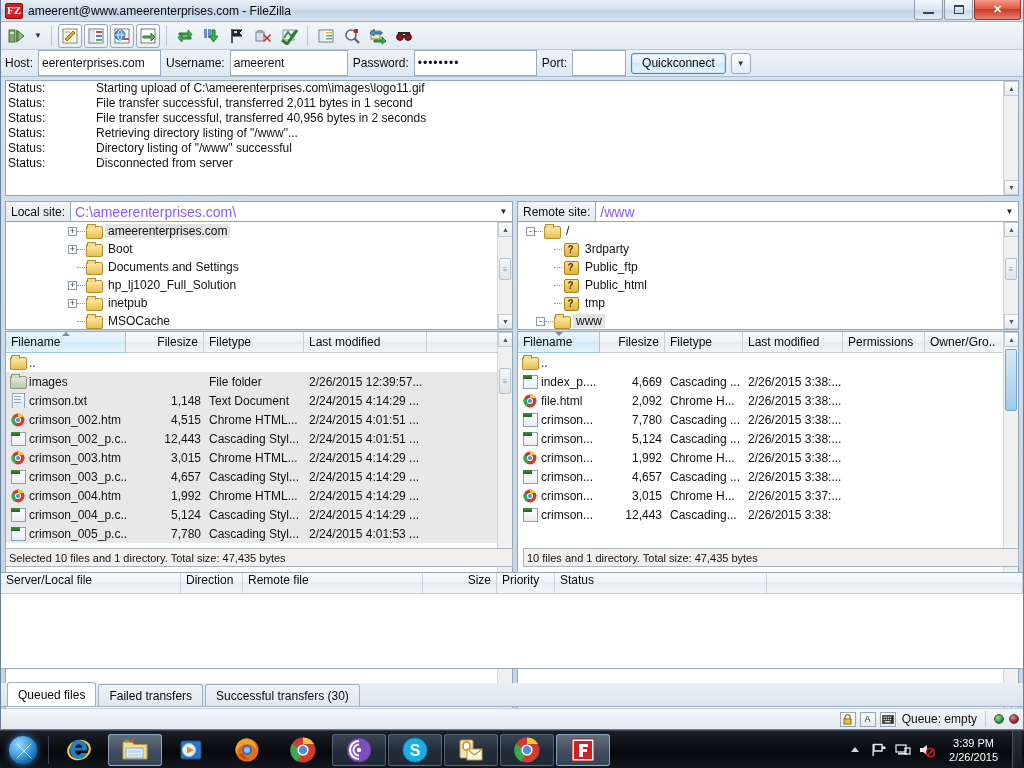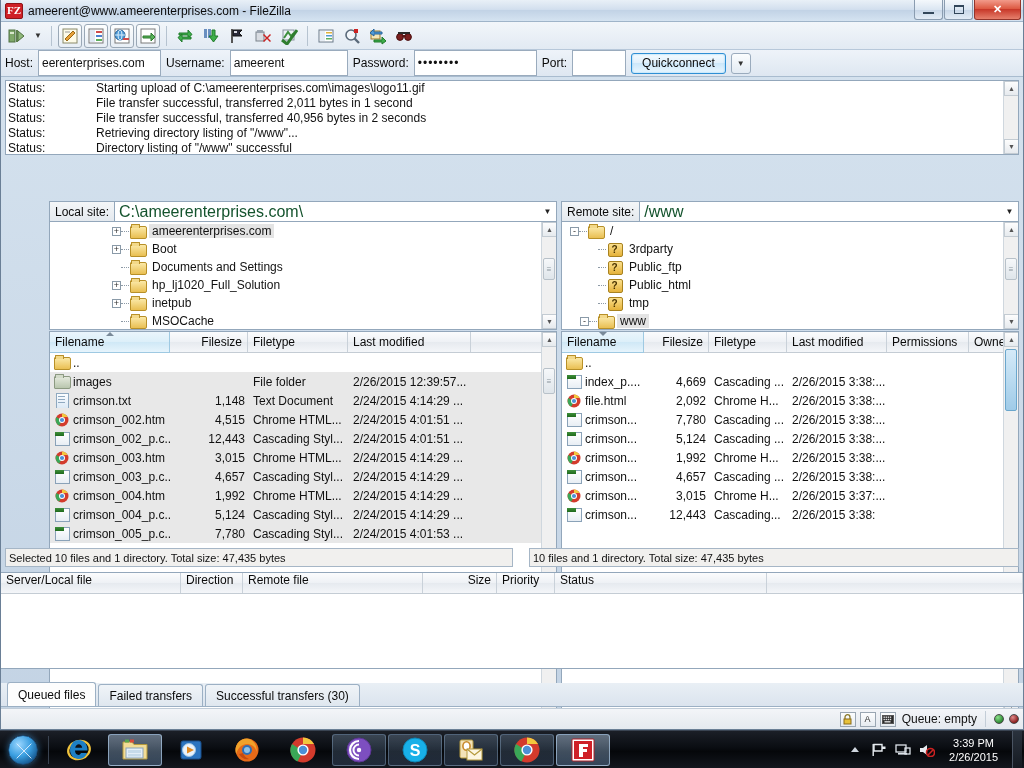--- a/index.html
+++ b/index.html
@@ -174,21 +174,21 @@
     border: 1px solid #9aabbd;
     border-radius: 3px;
     background: linear-gradient(to bottom,#fbfdfe,#e3ebf3);
     display: flex; align-items: center; justify-content: center;
     font-size: 8px; color: #333;
   }
 
   
   .logpane {
     margin: 3px 4px 2px 4px;
-    height: 75px;
+    height: 116px;
     background: #fff;
     border: 1px solid #93a7bb;
     position: relative;
     overflow: hidden;
   }
   .logrow {
     display: flex;
     font-size: 12px;
     color: #111;
     line-height: 15px;
@@ -209,21 +209,20 @@
     font-size: 7px; color:#555;
   }
   .sb-arrow.bot { position:absolute; bottom: 0; }
 
   
   .panes {
     position: absolute;
     left: 0; right: 0;
     top: 201px;
     bottom: 0;
-    margin-left: 44px;
   }
   .pane-left {
     position: absolute; left: 4px; top: 0; width: 508px; bottom: 0;
   }
   .pane-right {
     position: absolute; left: 516px; top: 0; right: 4px; bottom: 0;
   }
 
   .sitebar {
     display: flex;
@@ -237,21 +236,21 @@
     border-right: 1px solid #93a7bb;
     padding: 0 5px;
     display: flex; align-items: center;
     font-size: 12px; color: #0a0a0a;
     white-space: nowrap;
   }
   .sitebar .val {
     flex: 1;
     display: flex; align-items: center;
     padding: 0 4px;
-    font-size: 16px; color: #14532d;
+    font-size: 14px; color: #8b5cf6;
     background: #fff;
   }
   .sitebar .caret {
     width: 17px;
     display: flex; align-items: center; justify-content: center;
     font-size: 8px; color: #222;
     background: #fff;
   }
 
   .treepane {
@@ -470,21 +469,21 @@
     color:#8a949d; font-size: 8px; letter-spacing:-1px;
   }
 
   
   .botstatus {
     position: absolute;
     left: 0; right: 0;
     top: 548px;
     height: 19px;
     display: flex;
-    gap: 16px;
+    gap: 10px;
     padding: 0 4px;
   }
   .botstatus .cell {
     border: 1px solid #a6b6c6;
     background: #f1f0ee;
     font-size: 11px;
     color: #111;
     display: flex; align-items: center;
     padding: 0 3px;
     overflow: hidden;

